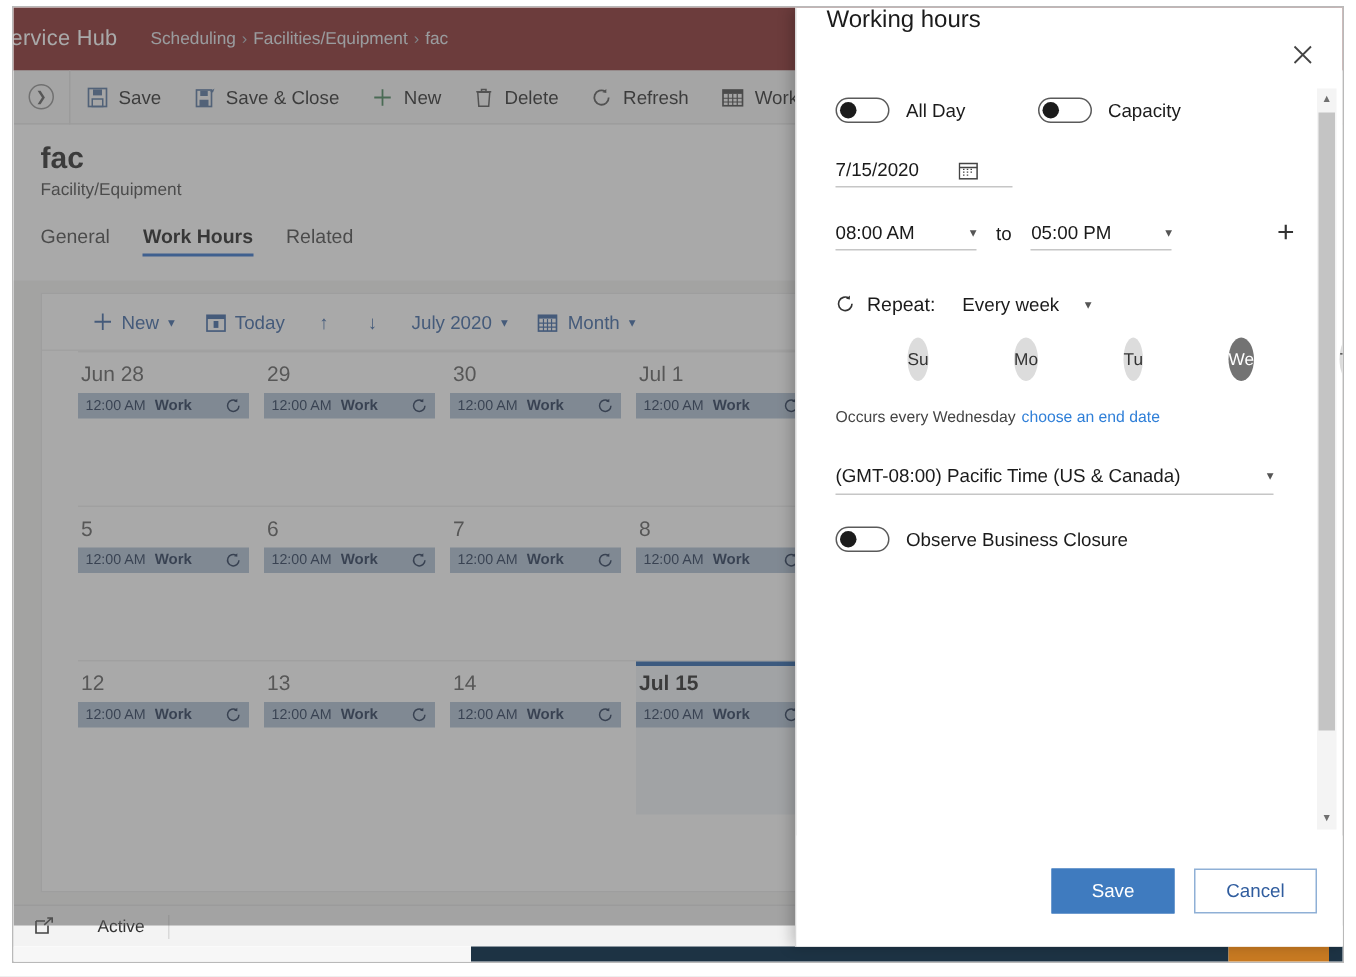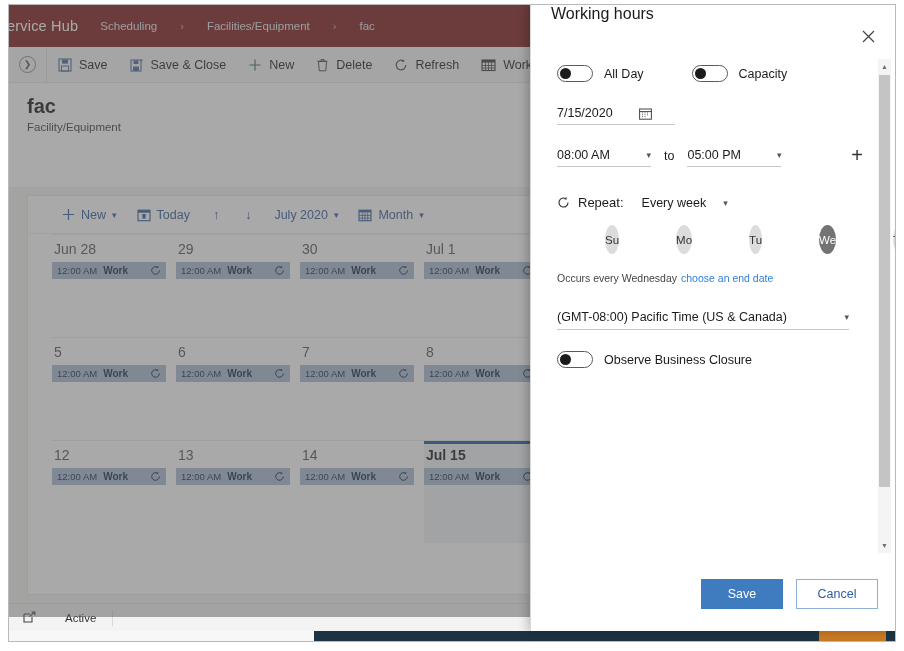--- a/index.html
+++ b/index.html
@@ -57,21 +57,21 @@
     font-size: 14.5px;
     color: #ffffff;
     letter-spacing: .2px;
     margin-left: -14px;
   }
   .crumbs {
     display: flex; align-items: center;
     margin-left: 22px;
     font-size: 11.5px;
     color: #dfe3e8;
-    gap: 23px;
+    gap: 4px;
   }
   .crumb-sep { color: #aab1ba; font-size: 11px; }
 
   
   .cmdbar {
     position: absolute;
     left: 0; top: 42px;
     width: 888px; height: 36px;
     background: #f7f7f7;
     border-bottom: 1px solid #e6e6e6;
@@ -457,20 +457,25 @@
                 <path d="M4.5 4.6 V12.5 M7.5 4.6 V12.5 M10.5 4.6 V12.5 M1 7.5 H14 M1 10 H14" stroke="#3b3b3b" stroke-width=".8"></path>
               </svg>
         </span>
         <span>Work H</span>
       </div>
     </div>
 
     <div class="rec-head">
       <div class="rec-title">fac</div>
       <div class="rec-sub">Facility/Equipment</div>
+      <div class="tabs">
+        <div class="tab">General</div>
+        <div class="tab active">Work Hours</div>
+        <div class="tab">Related</div>
+      </div>
     </div>
 
     <div class="cal-wrap">
 
       <div class="cal-toolbar">
         <div class="cal-btn">
           <span class="ico">
             <svg width="13" height="13" viewBox="0 0 13 13">
                   <path d="M6.5 1 V12 M1 6.5 H12" stroke="#2f5c9e" stroke-width="1.2"></path>
                 </svg>

